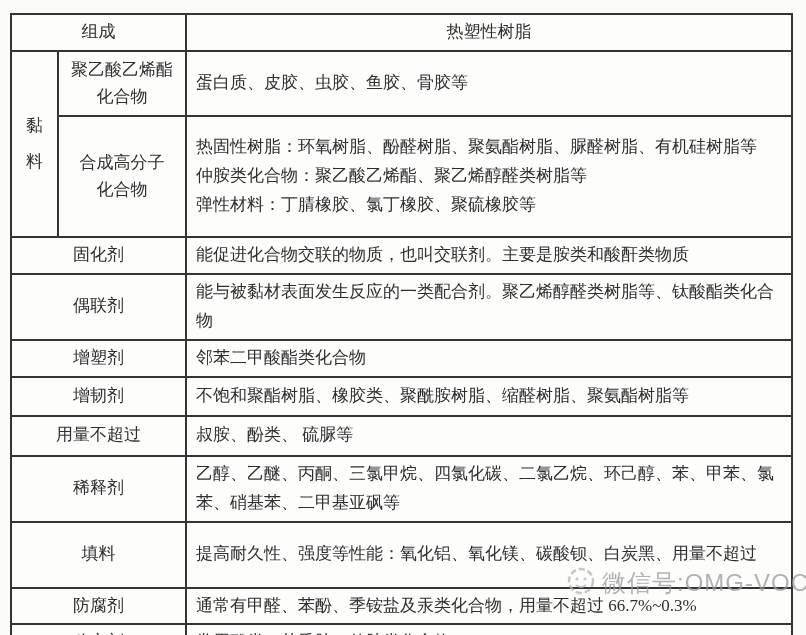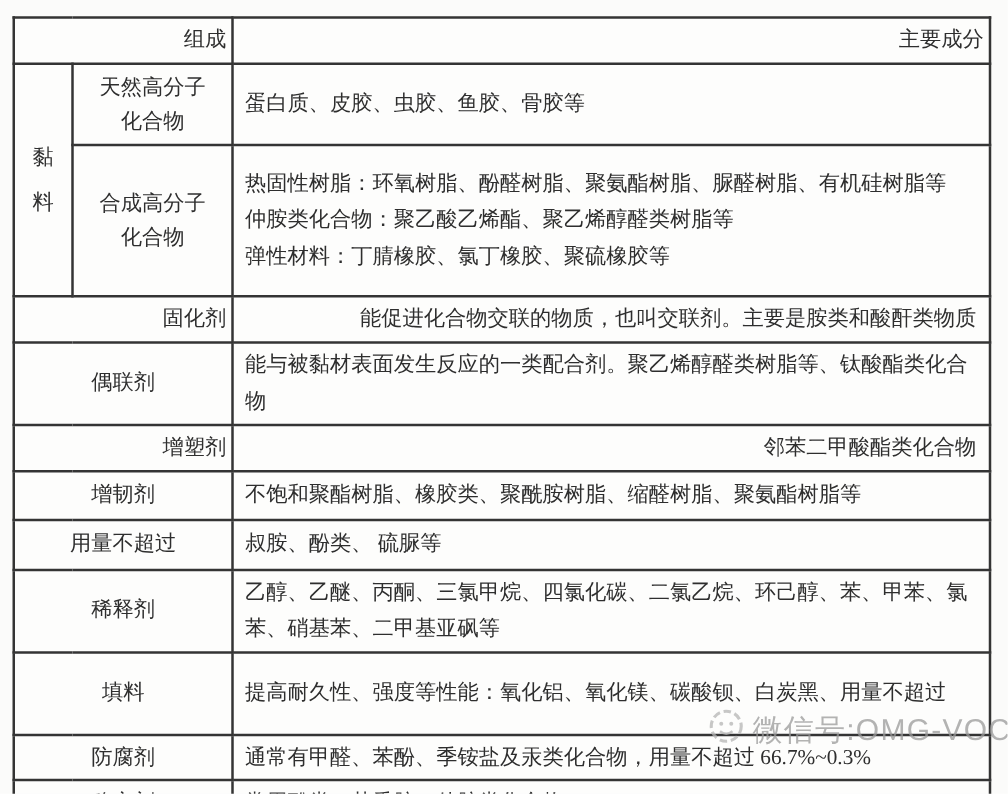--- a/index.html
+++ b/index.html
@@ -33,37 +33,37 @@
   }
   .lbl {
     text-align: center;
     padding: 2px 4px;
   }
   .content {
     text-align: left;
     padding: 3px 10px 3px 9px;
   }
   .hdr {
-    text-align: right;
+    text-align: center;
     font-size: 17px;
     padding: 2px 4px;
   }
   .vlabel {
     width: 1.15em;
     margin: 4px auto;
     word-break: break-all;
     line-height: 2.1;
     text-align: center;
   }
   .lbl2line span { display: block; line-height: 1.55; }
   
   .h-hdr  td { height: 31px; }
   .h-nat  td { height: 57px; }
   .h-syn  td { height: 113px; }
-  .h-33   td { height: 29px; text-align: right; }
+  .h-33   td { height: 29px; }
   .h-61   td { height: 57px; }
   .h-35   td { height: 31px; }
   .h-36   td { height: 32px; }
   .h-60   td { height: 56px; }
   .h-62   td { height: 58px; }
   .h-32   td { height: 28px; }
   .watermark {
     position: absolute;
     left: 566px;
     top: 566px;
@@ -87,29 +87,29 @@
 <table class="doc-table">
   <colgroup>
     <col style="width:47px">
     <col style="width:128px">
     <col style="width:606px">
   </colgroup>
 
   <tbody>
       <tr class="h-hdr">
     <td colspan="2" class="hdr">组成</td>
-    <td class="hdr">主要成分</td>
+    <td class="hdr">热塑性树脂</td>
   </tr>
 
   <tr class="h-nat">
     <td rowspan="2" class="lbl">
       <div class="vlabel">黏料</div>
     </td>
     <td class="lbl lbl2line">
-      <span>天然高分子</span>
+      <span>聚乙酸乙烯酯</span>
       <span>化合物</span>
     </td>
     <td class="content">蛋白质、皮胶、虫胶、鱼胶、骨胶等</td>
   </tr>
 
   <tr class="h-syn">
     <td class="lbl lbl2line">
       <span>合成高分子</span>
       <span>化合物</span>
     </td>

